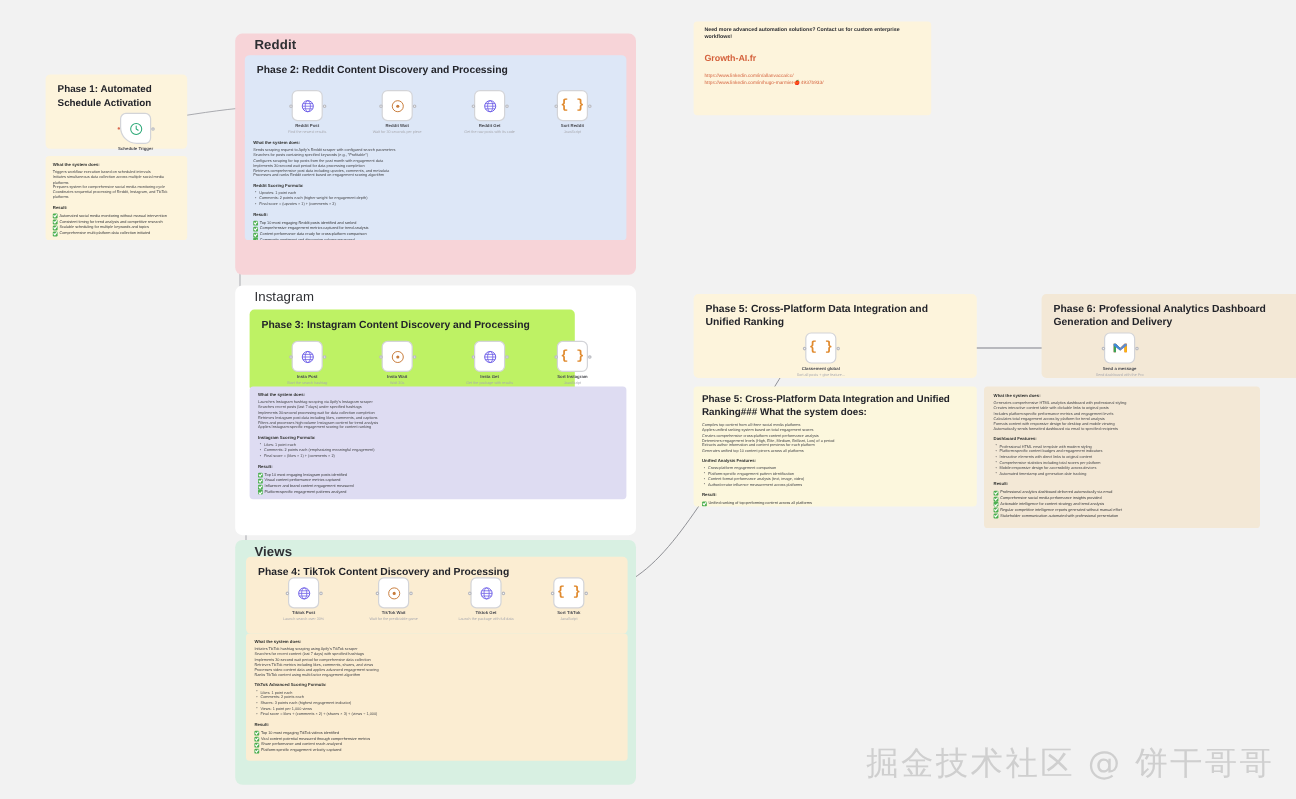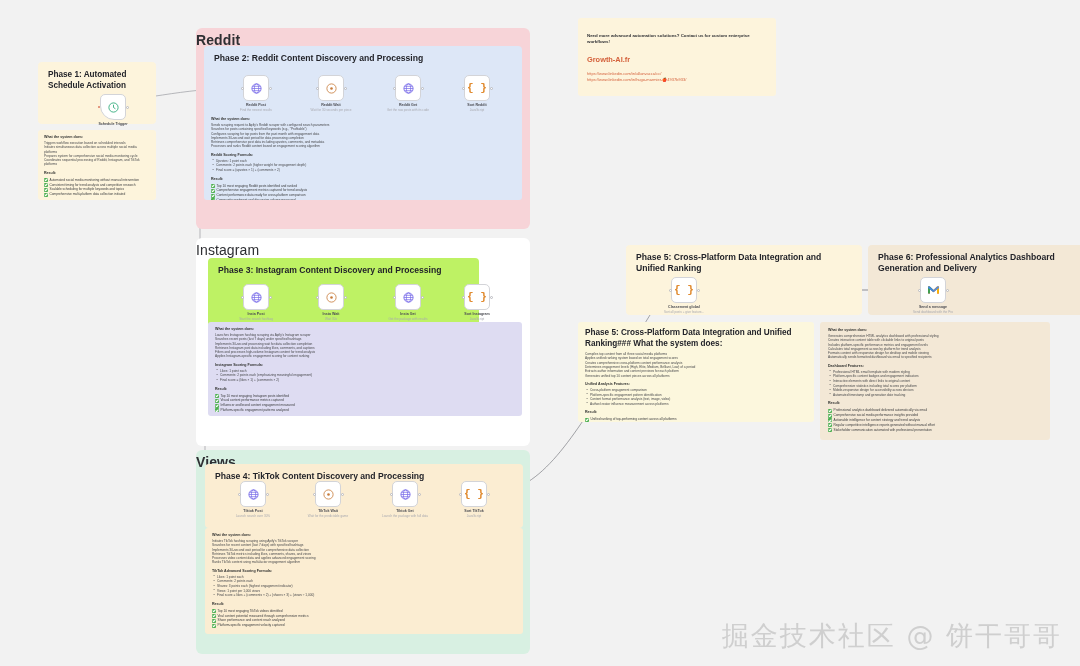--- a/index.html
+++ b/index.html
@@ -7,22 +7,22 @@
     width: 1080px; height: 666px;
     background: #f2f2f2;
     font-family: "Liberation Sans", sans-serif;
     overflow: hidden;
   }
   #canvas { position: relative; width: 1080px; height: 666px; background: #f2f2f2; }
 
   
   .group { position: absolute; border-radius: 6px; }
   .group-label {
-    position: absolute; top: 4px; left: 0;
-    font-size: 14px; font-weight: 700; letter-spacing: .1px;
+    position: absolute; top: 4px; left: 16px;
+    font-size: 11px; font-weight: 700; letter-spacing: .1px;
   }
   .phase { position: absolute; border-radius: 4px; padding-left: 16px; }
   .phase-title {
     position: absolute; left: 10px; top: 7px;
     font-size: 8.6px; font-weight: 700; color: #23242a; line-height: 11px;
   }
   .note { position: absolute; border-radius: 3px; overflow: hidden; }
 
   
   .node { position: absolute; width: 26px; height: 26px; }
@@ -423,21 +423,21 @@
           <span class="chk"></span>
           <span>Share performance and content reach analyzed</span>
         </div>
       <div class="res-row">
           <span class="chk"></span>
           <span>Platform-specific engagement velocity captured</span>
         </div>
     </div>
   </div>
 
-  <div class="phase" style="left:578px; top:245px; width:236px; height:70px; background:#fdf4dc;margin-left:48px;">
+  <div class="phase" style="left:578px; top:245px; width:236px; height:70px; background:#fdf4dc;">
     <div class="phase-title" style="width:215px;">Phase 5: Cross-Platform Data Integration and Unified Ranking</div>
   </div>
   <div class="node" style="left:671px; top:277px;">
     <div class="node-box">
       <span style="font-size:11px;color:#e08a2e;font-family:'Liberation Mono',monospace;font-weight:700;">{ }</span>
     </div>
     <div class="port in"></div>
     <div class="port out"></div>
     <div class="node-label">Classement global</div>
     <div class="node-sub">Sort all posts + give feature...</div>
@@ -532,21 +532,21 @@
           <span class="chk"></span>
           <span>Regular competitive intelligence reports generated without manual effort</span>
         </div>
       <div class="res-row">
           <span class="chk"></span>
           <span>Stakeholder communication automated with professional presentation</span>
         </div>
     </div>
   </div>
 
-  <div class="note" style="left:578px; top:18px; width:198px; height:78px; background:#fdf4dc; padding:15px 9px;">
+  <div class="note" style="left:578px; top:18px; width:198px; height:78px; background:#fdf4dc; padding:4px 9px;">
     <div style="font-size:4.4px; font-weight:700; color:#2e2f33; line-height:6.4px;">Need more advanced automation solutions? Contact us for custom enterprise workflows!</div>
     <div style="font-size:7.4px; font-weight:700; color:#d4613c; margin-top:9px;">Growth-AI.fr</div>
     <a class="link" href="#" style="margin-top:7px;">https://www.linkedin.com/in/allanvacca/cc/</a>
     <a class="link" href="#">https://www.linkedin.com/in/hugo-marmier-🍎4937b933/</a>
   </div>
 
   <div class="wm">掘金技术社区 @ 饼干哥哥</div>
 </div>
 
 </body></html>

